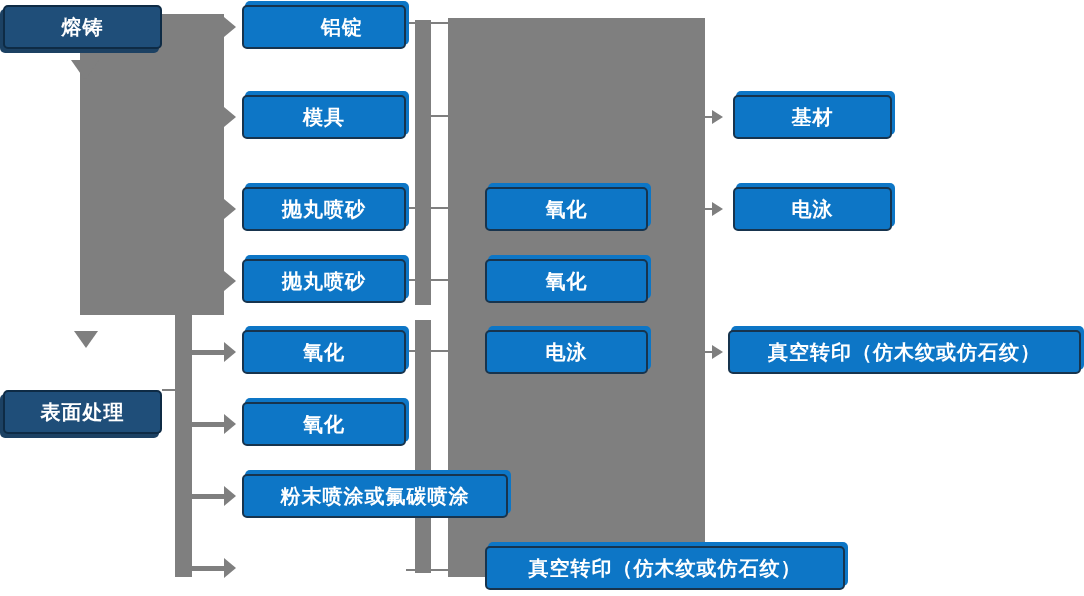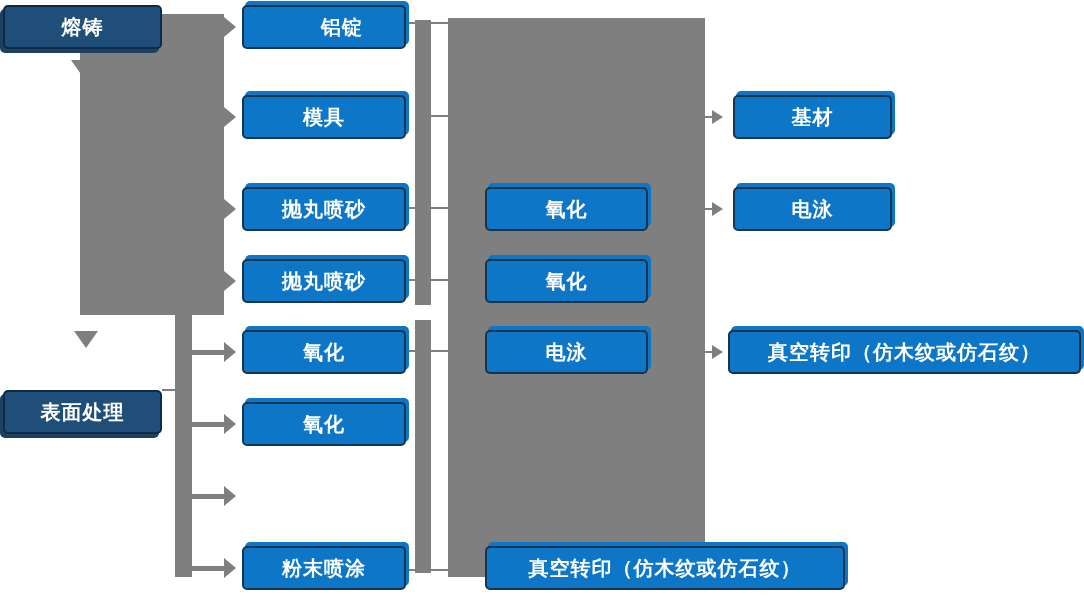--- a/index.html
+++ b/index.html
@@ -84,21 +84,21 @@
 
   <div class="node node-dark" style="left:3px;top:5px;width:159px;">熔铸</div>
   <div class="node node-dark" style="left:3px;top:368px;width:159px;margin-top:22px;">表面处理</div>
 
   <div class="node node-bright" style="left:242px;top:5px;width:164px;padding-left:36px;">铝锭</div>
   <div class="node node-bright" style="left:242px;top:95px;width:164px;">模具</div>
   <div class="node node-bright" style="left:242px;top:187px;width:164px;">抛丸喷砂</div>
   <div class="node node-bright" style="left:242px;top:259px;width:164px;">抛丸喷砂</div>
   <div class="node node-bright" style="left:242px;top:330px;width:164px;">氧化</div>
   <div class="node node-bright" style="left:242px;top:402px;width:164px;">氧化</div>
-  <div class="node node-bright" style="left:242px;top:546px;width:164px;">粉末喷涂</div>
+  <div class="node node-bright" style="left:242px;top:474px;width:266px;">粉末喷涂或氟碳喷涂</div>
 
   <div class="node node-bright" style="left:485px;top:187px;width:163px;">氧化</div>
   <div class="node node-bright" style="left:485px;top:259px;width:163px;">氧化</div>
   <div class="node node-bright" style="left:485px;top:330px;width:163px;">电泳</div>
   <div class="node node-bright" style="left:485px;top:546px;width:360px;">真空转印（仿木纹或仿石纹）</div>
 
   <div class="node node-bright" style="left:733px;top:95px;width:159px;">基材</div>
   <div class="node node-bright" style="left:733px;top:187px;width:159px;">电泳</div>
   <div class="node node-bright" style="left:728px;top:330px;width:353px;">真空转印（仿木纹或仿石纹）</div>
 

